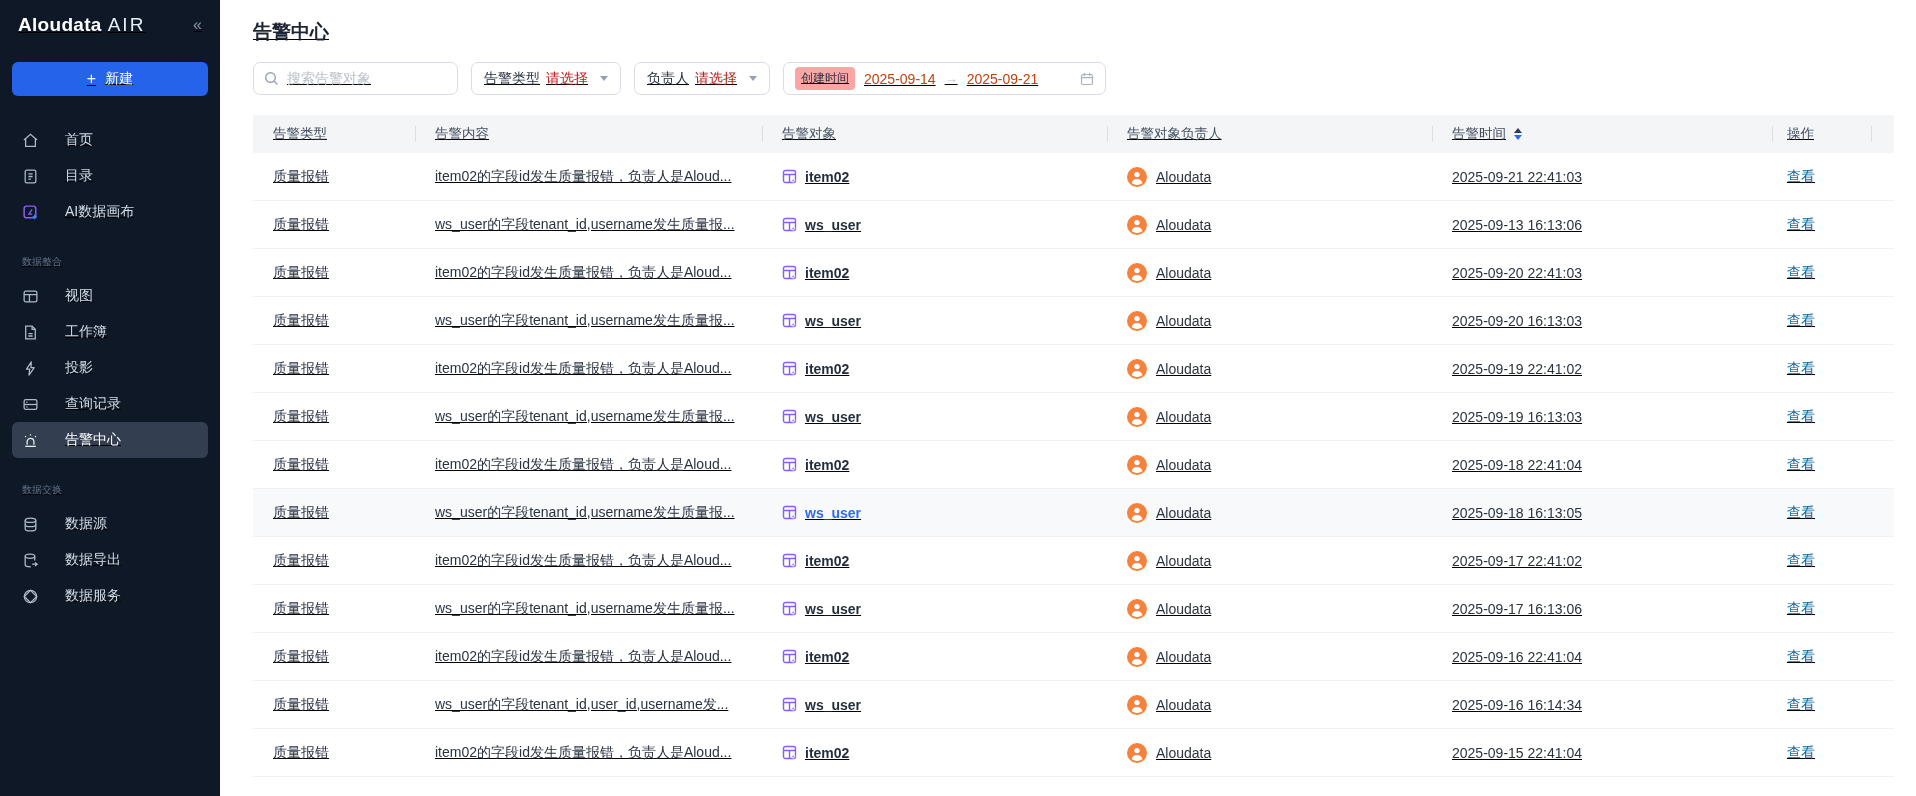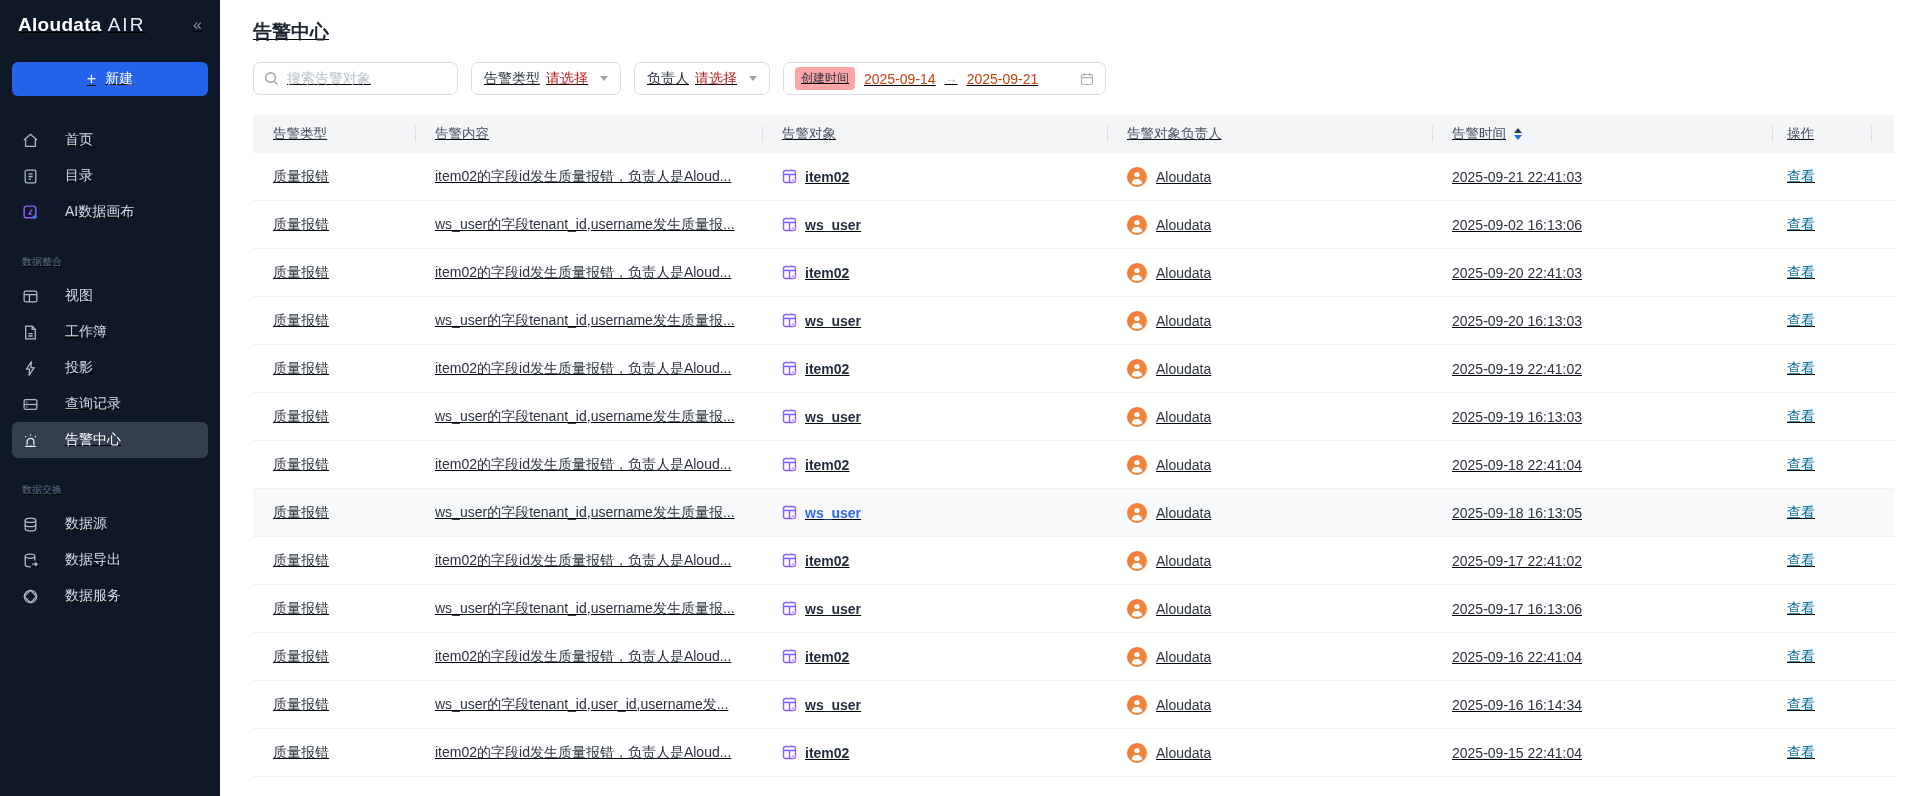--- a/index.html
+++ b/index.html
@@ -320,21 +320,21 @@
             </div>
             <div class="td c4">
               <span class="avatar"><svg width="20" height="20" viewBox="0 0 20 20">
                   <circle cx="10" cy="10" r="10" fill="#f5823c"></circle>
                   <circle cx="10" cy="7.6" r="2.7" fill="#fff"></circle>
                   <path d="M4.6 16.2a5.6 5.6 0 0 1 10.8 0 9.8 9.8 0 0 1-10.8 0z" fill="#fff"></path>
                 </svg></span>
               <span>Aloudata</span>
             </div>
             <div class="td c5">
-              <span>2025-09-02 16:13:06</span>
+              <span>2025-09-13 16:13:06</span>
             </div>
             <div class="td c6">
               <span class="view-link">查看</span>
             </div>
           </div>
           <div class="trow">
             <div class="td c1">
               <span>质量报错</span>
             </div>
             <div class="td c2">

